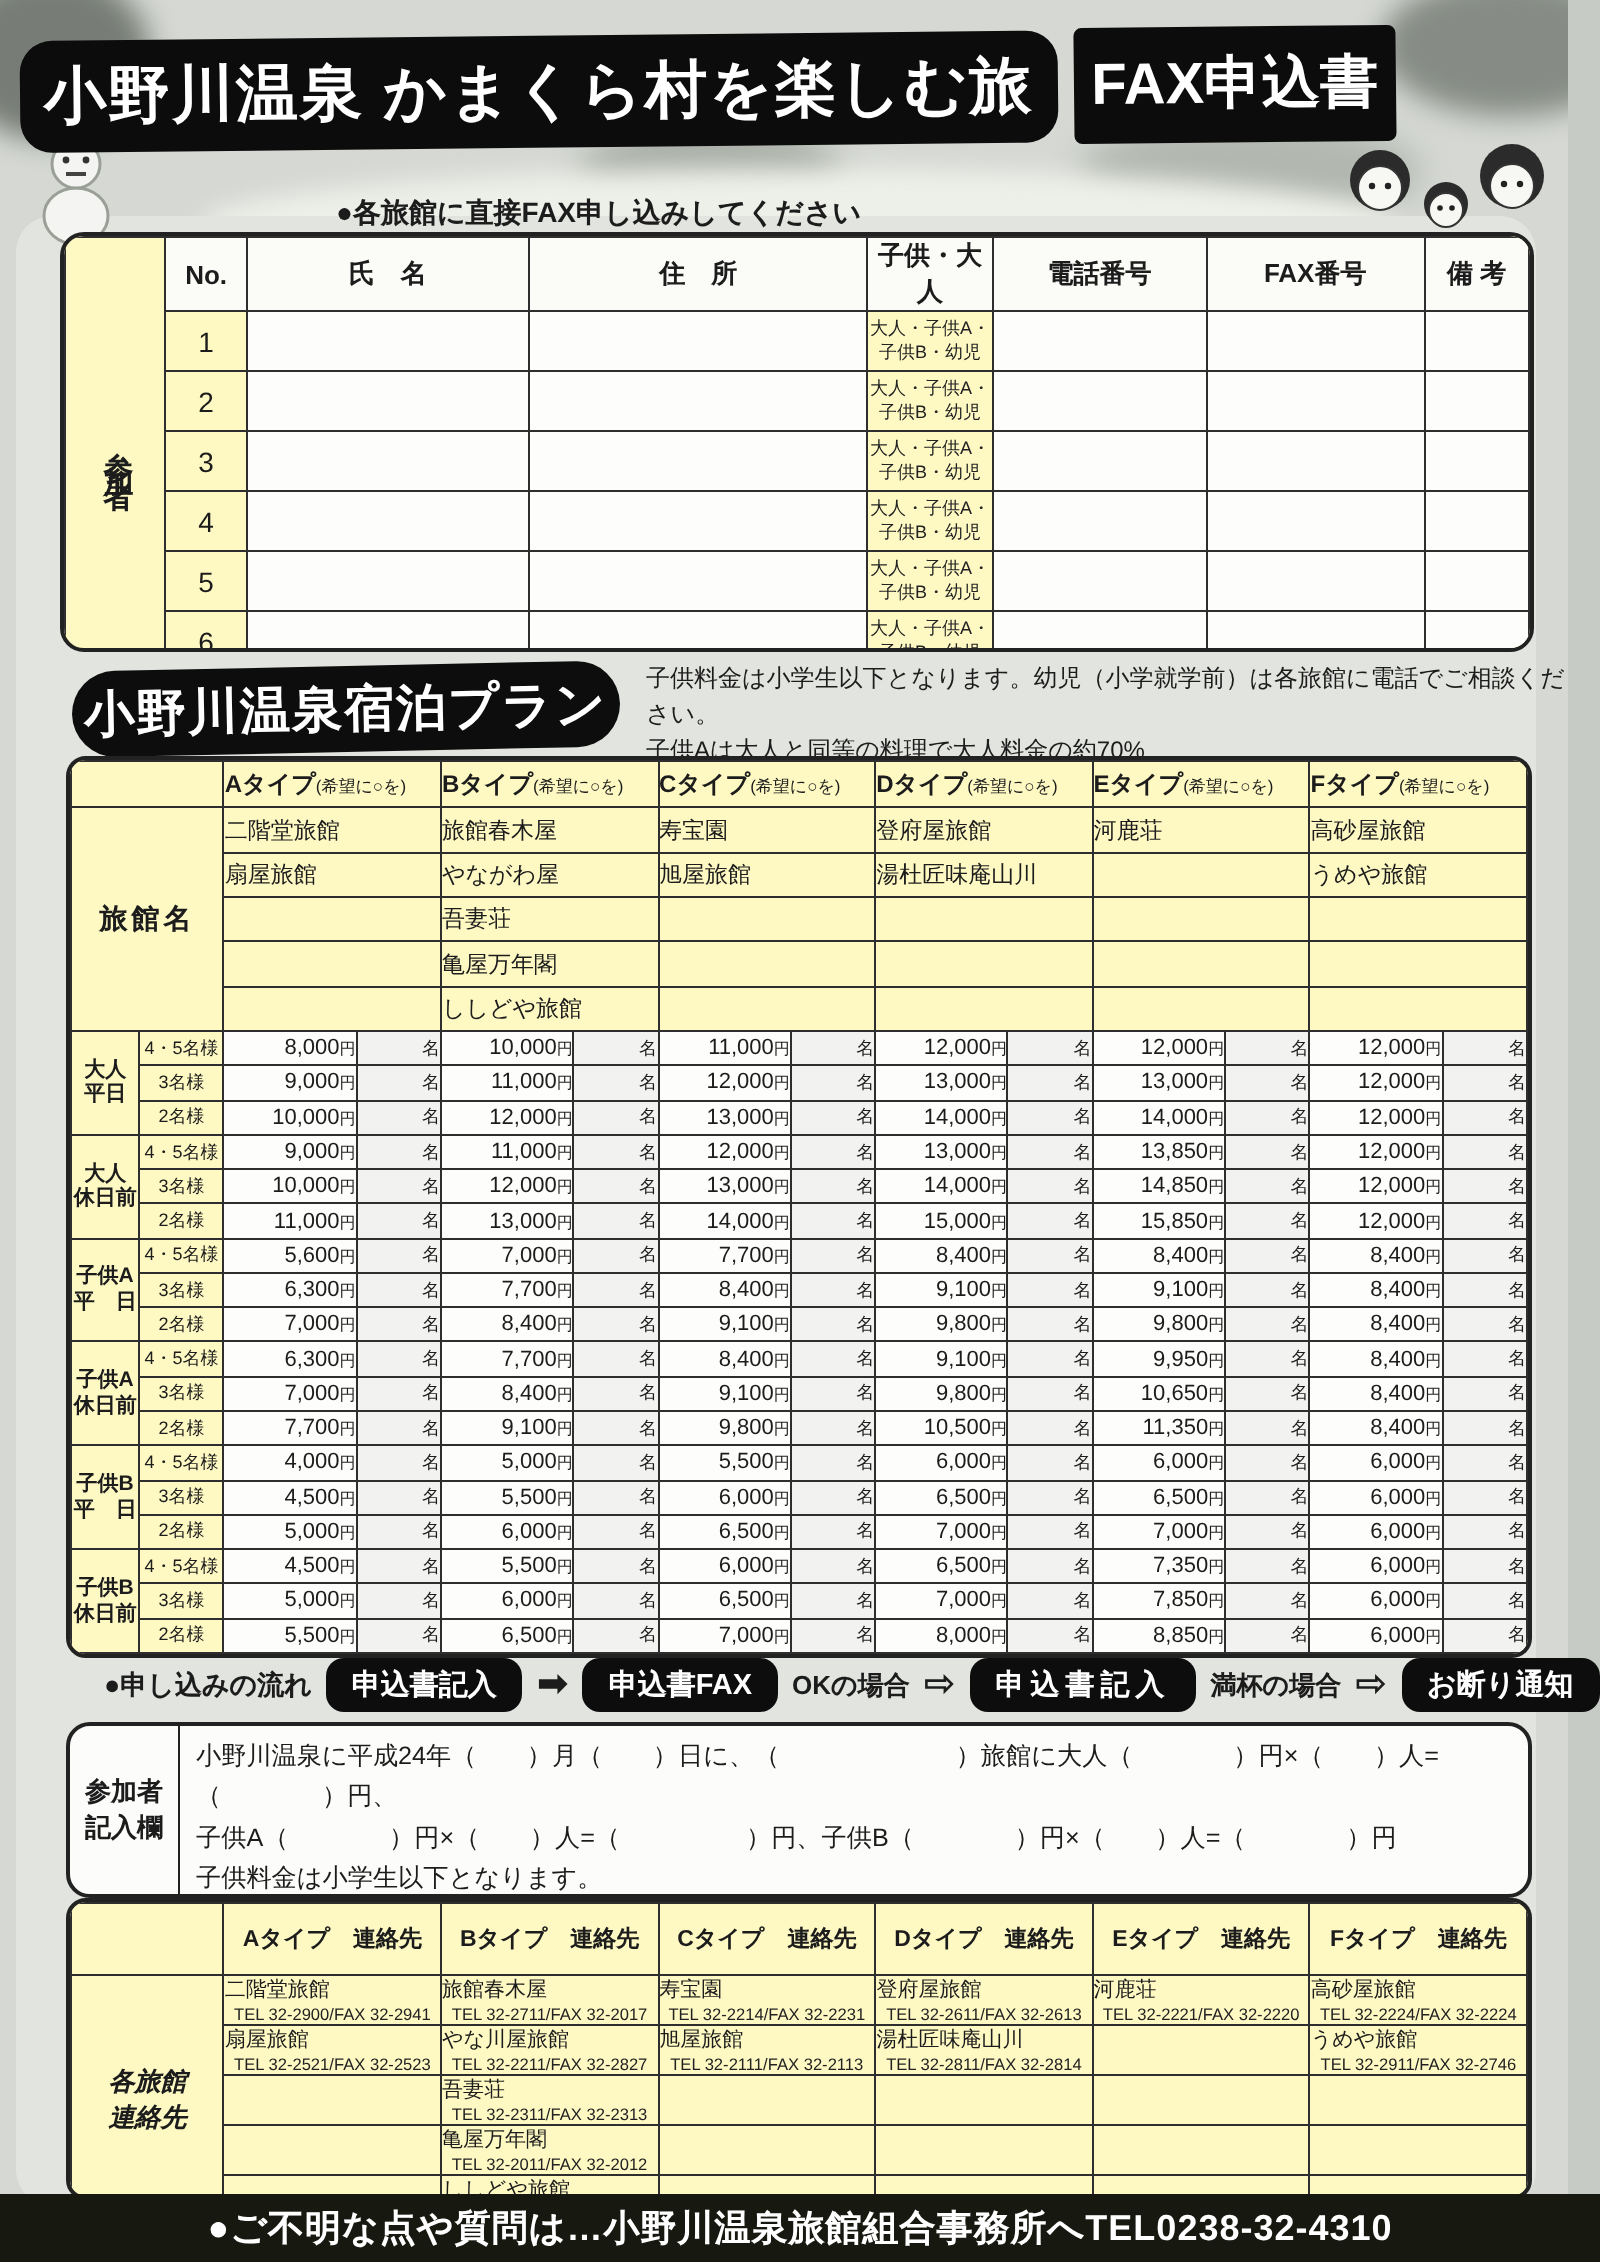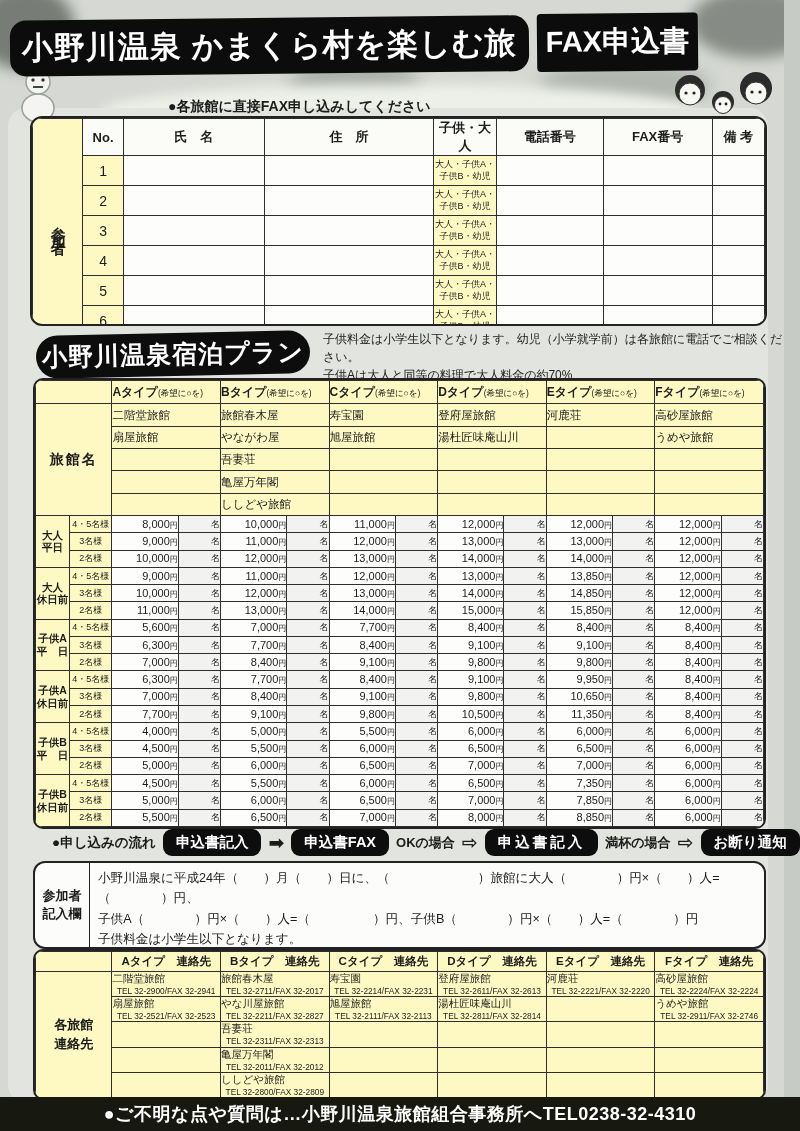--- a/index.html
+++ b/index.html
@@ -63,24 +63,24 @@
 
   
   .entry-box{position:absolute;top:861px;left:33px;width:729px;height:84px;background:#fcfcfa;border:2.5px solid #222;
       border-radius:12px;display:flex;overflow:hidden;}
   .entry-side{width:54px;border-right:1.4px solid #222;display:flex;align-items:center;justify-content:center;
       font-size:13px;font-weight:bold;text-align:center;white-space:pre-line;line-height:1.35;}
   .entry-main{flex:1;padding:5px 8px;font-size:12.6px;line-height:1.62;}
 
   
   .contacts-wrap{top:949px;left:33px;width:729px;height:147px;border-radius:10px;border-width:2px;}
-  .contacts-wrap tr.chead{height:20px;}
+  .contacts-wrap tr.chead{height:36px;}
   .contacts-wrap tr.crow{height:25px;}
   .contacts-wrap .chcell{font-size:11.5px;font-weight:bold;text-align:center;white-space:nowrap;}
-  .cside{border-right:1.2px solid #222;text-align:center;font-size:13px;font-weight:bold;white-space:pre-line;line-height:1.4;vertical-align:middle;}
+  .cside{border-right:1.2px solid #222;text-align:center;font-size:13px;font-weight:bold;white-space:pre-line;line-height:1.4;vertical-align:middle;font-style:italic;}
   .ccell{vertical-align:top;padding:1px 0 0 3px;}
   .cname{font-size:10.5px;white-space:nowrap;}
   .ctel{font-size:8.3px;white-space:nowrap;color:#222;text-align:center;}
 
   .footer-bar{position:absolute;left:0;top:1097px;width:800px;height:34px;background:#171910;color:#fff;
       display:flex;align-items:center;justify-content:center;font-size:18px;font-weight:bold;letter-spacing:0.5px;}
 </style>
 </head>
 <body>
 

